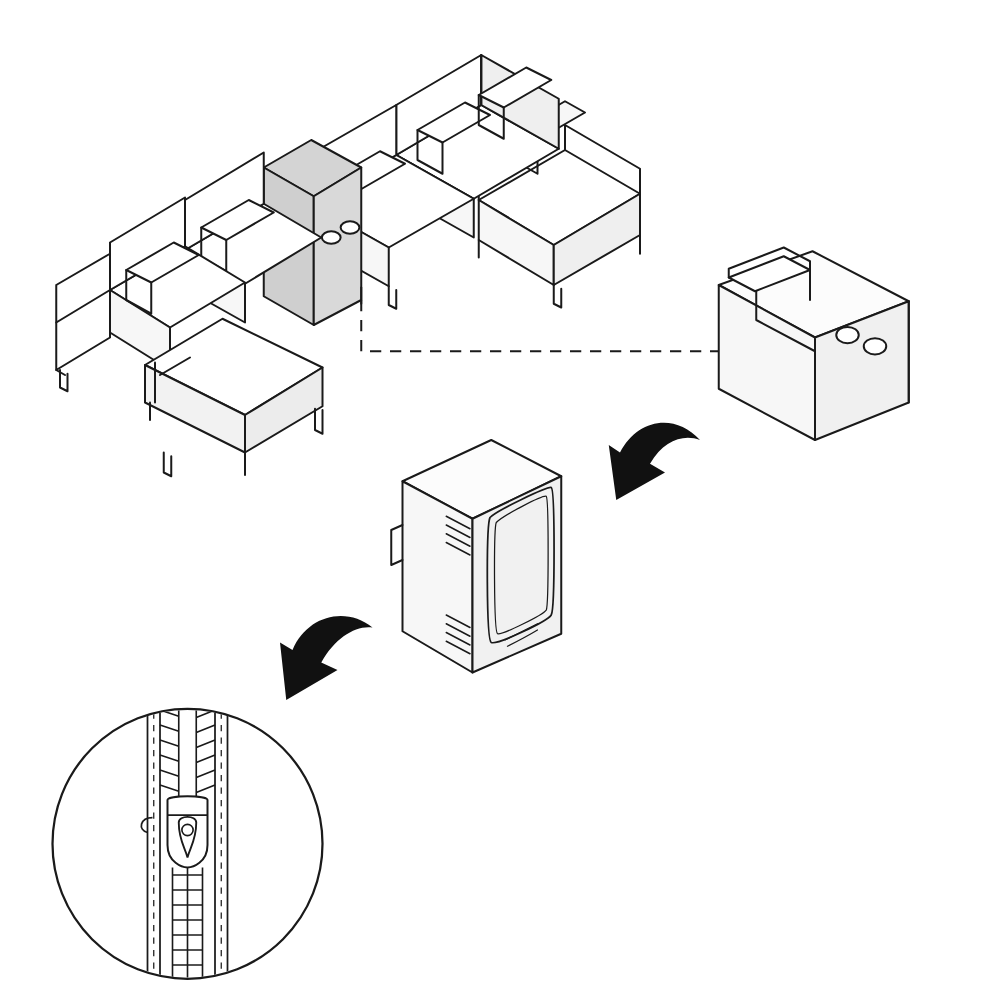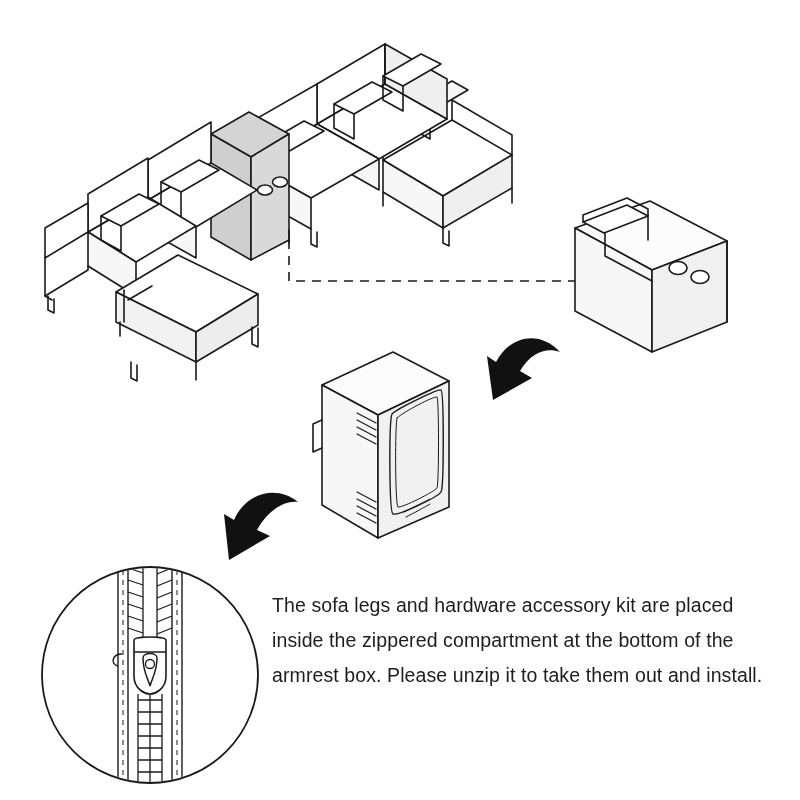--- a/index.html
+++ b/index.html
@@ -243,15 +243,14 @@
         <line x1="134" y1="652" x2="166" y2="652"></line>
 
         <path d="M143,658 C143,652 157,652 157,658 C157,672 152,678 150,686 C148,678 143,672 143,658 Z" fill="#ffffff" stroke="#1a1a1a" stroke-width="1.5"></path>
         <circle cx="150" cy="664" r="4.5" fill="#ffffff" stroke="#1a1a1a" stroke-width="1.3"></circle>
 
         <path d="M122,654 C112,654 110,664 118,666" stroke-width="1.4"></path>
       </g>
     </g>
   </svg>
 
-  <div class="caption">The sofa legs and hardware accessory kit are placed inside the zippered compartment at the bottom of the armrest box. Please unzip it to take them out and install.</div>
 
 </div>
 
 </body></html>

